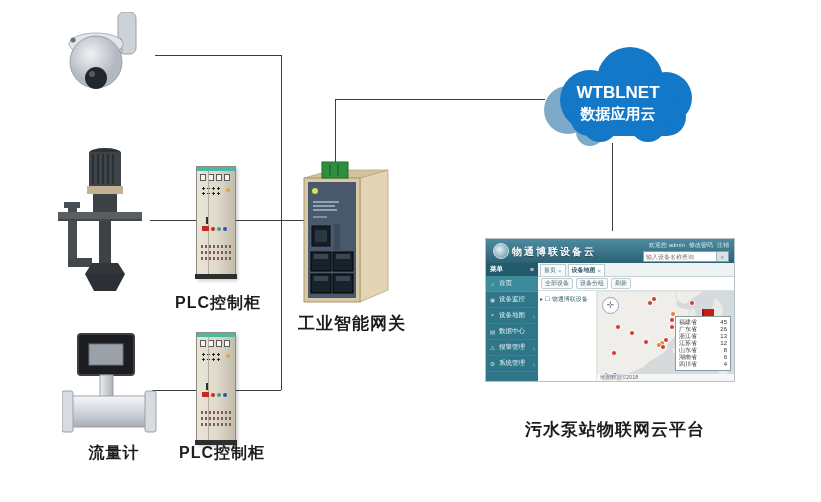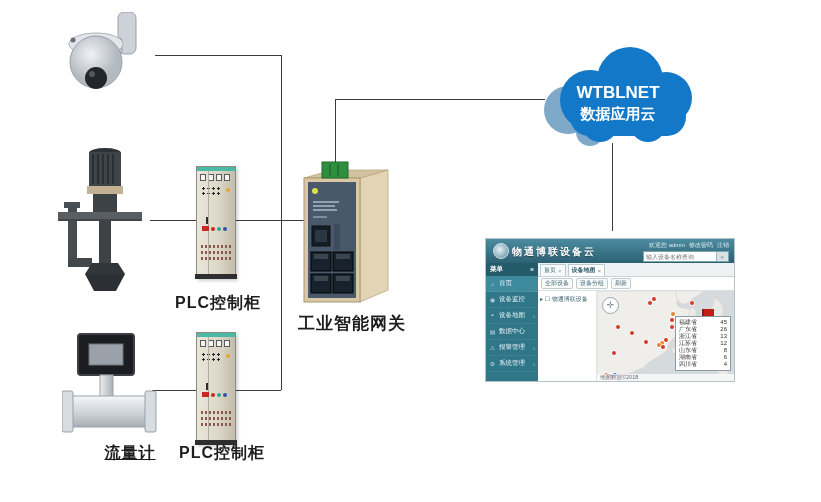--- a/index.html
+++ b/index.html
@@ -158,21 +158,21 @@
           <stop offset="100%" stop-color="#aab1b8"></stop>
         </linearGradient>
     </defs>
     <rect x="16" y="1" width="56" height="41" rx="3" fill="#1b1d20" stroke="#3c4044" stroke-width="2"></rect>
     <rect x="27" y="11" width="34" height="21" fill="#9aa1a8" stroke="#6e757c"></rect>
     <rect x="38" y="42" width="13" height="22" fill="url(#sg)" stroke="#9aa1a8"></rect>
     <rect x="7" y="63" width="80" height="31" rx="4" fill="url(#pg)" stroke="#9aa1a8"></rect>
     <rect x="0" y="58" width="11" height="41" rx="2" fill="#d7dce1" stroke="#9aa1a8"></rect>
     <rect x="83" y="58" width="11" height="41" rx="2" fill="#d7dce1" stroke="#9aa1a8"></rect>
   </svg>
-  <div class="dlabel" style="left:84px;top:443px;width:92px;text-decoration:underline;">流量计</div>
+  <div class="dlabel" style="left:68px;top:443px;width:92px;">流量计</div>
 
   <div class="cabinet" style="left:196px;top:332px;">
     <div class="cab-top"></div>
     <div class="cab-meters">
         <i></i>
         <i></i>
         <i></i>
         <i></i>
       </div>
     <div class="cab-lights"></div>
@@ -361,14 +361,15 @@
                   <span>四川省</span>
                   <span>4</span>
                 </div>
             </div>
             <div class="pf-status">地图数据©2018</div>
           </div>
         </div>
       </div>
     </div>
   </div>
+  <div class="dlabel big" style="left:505px;top:418px;width:220px;">污水泵站物联网云平台</div>
 
 </div>
 
 </body></html>

